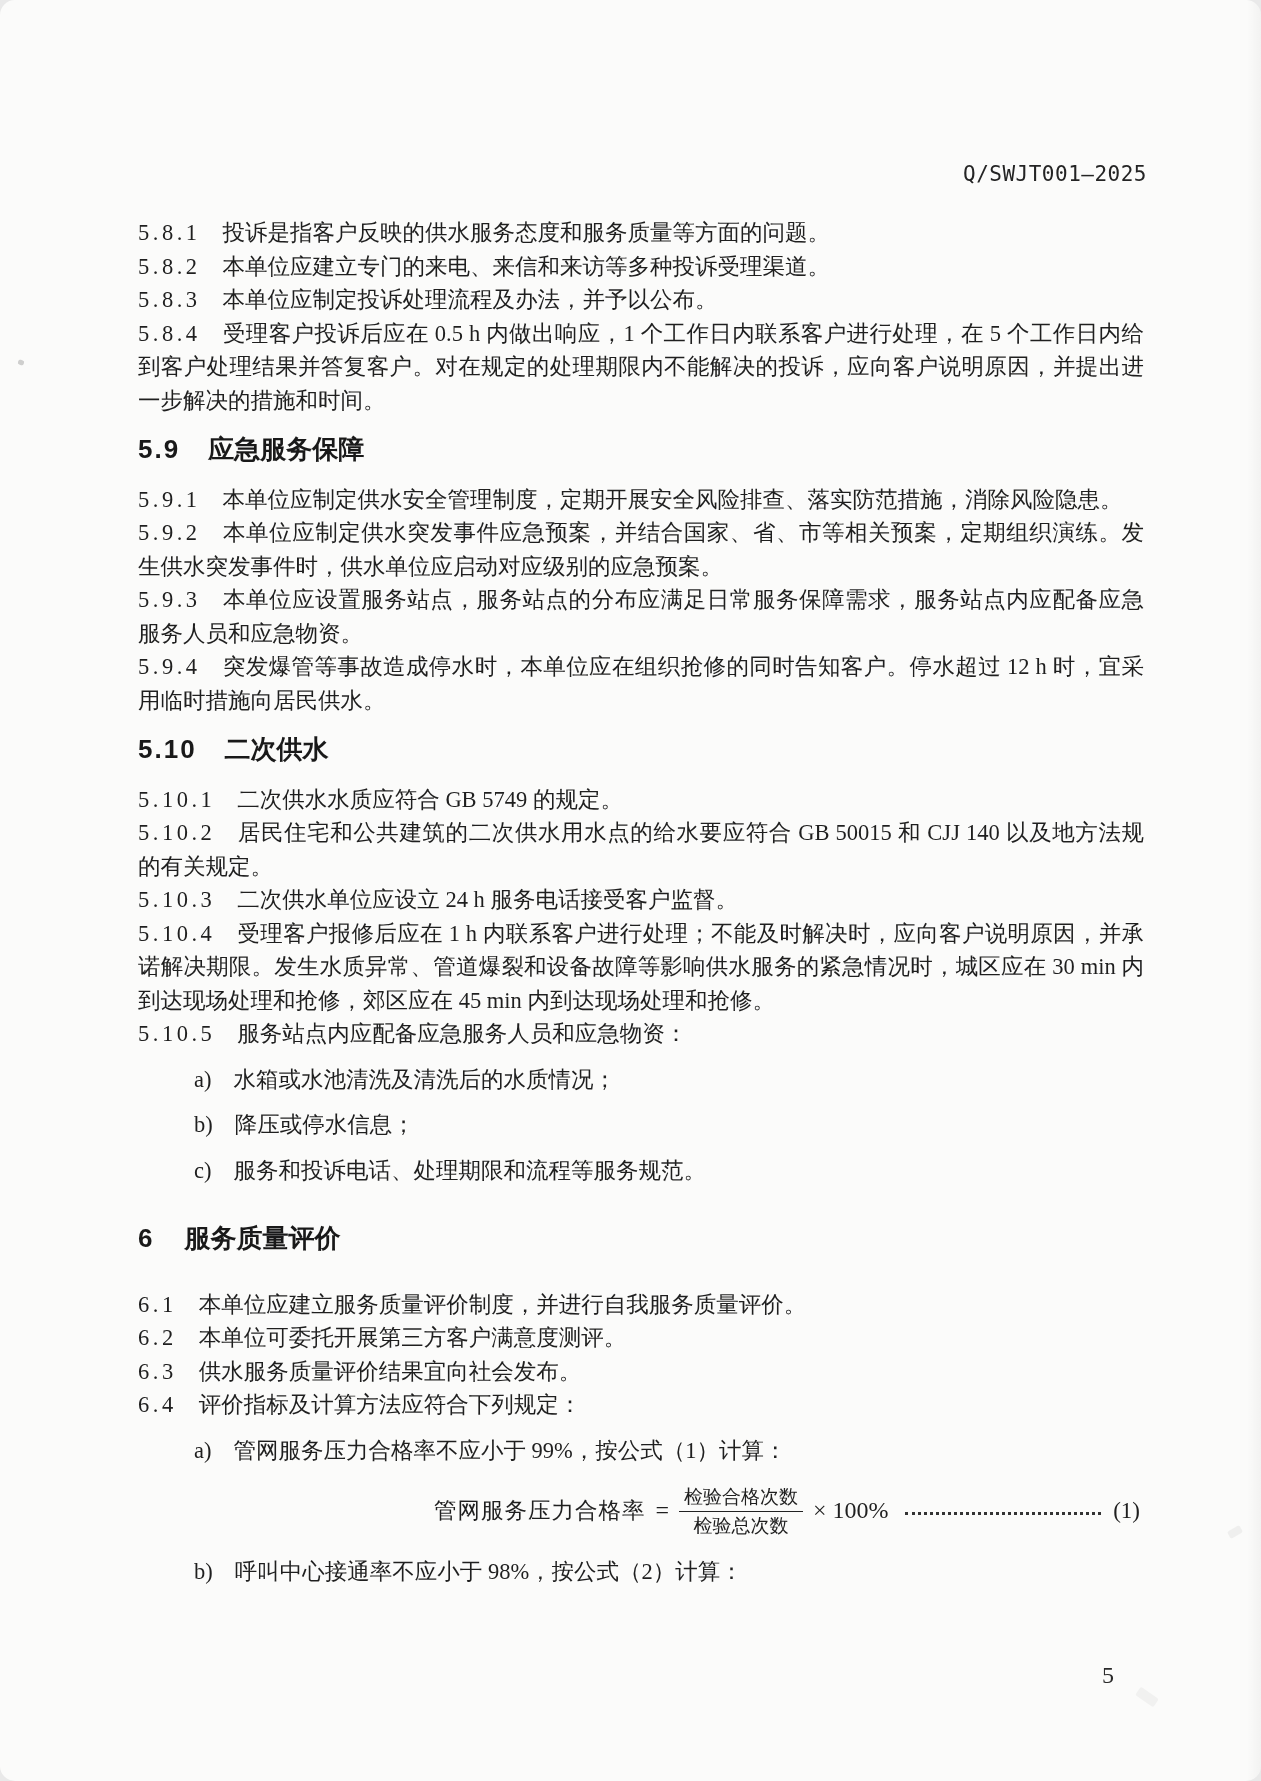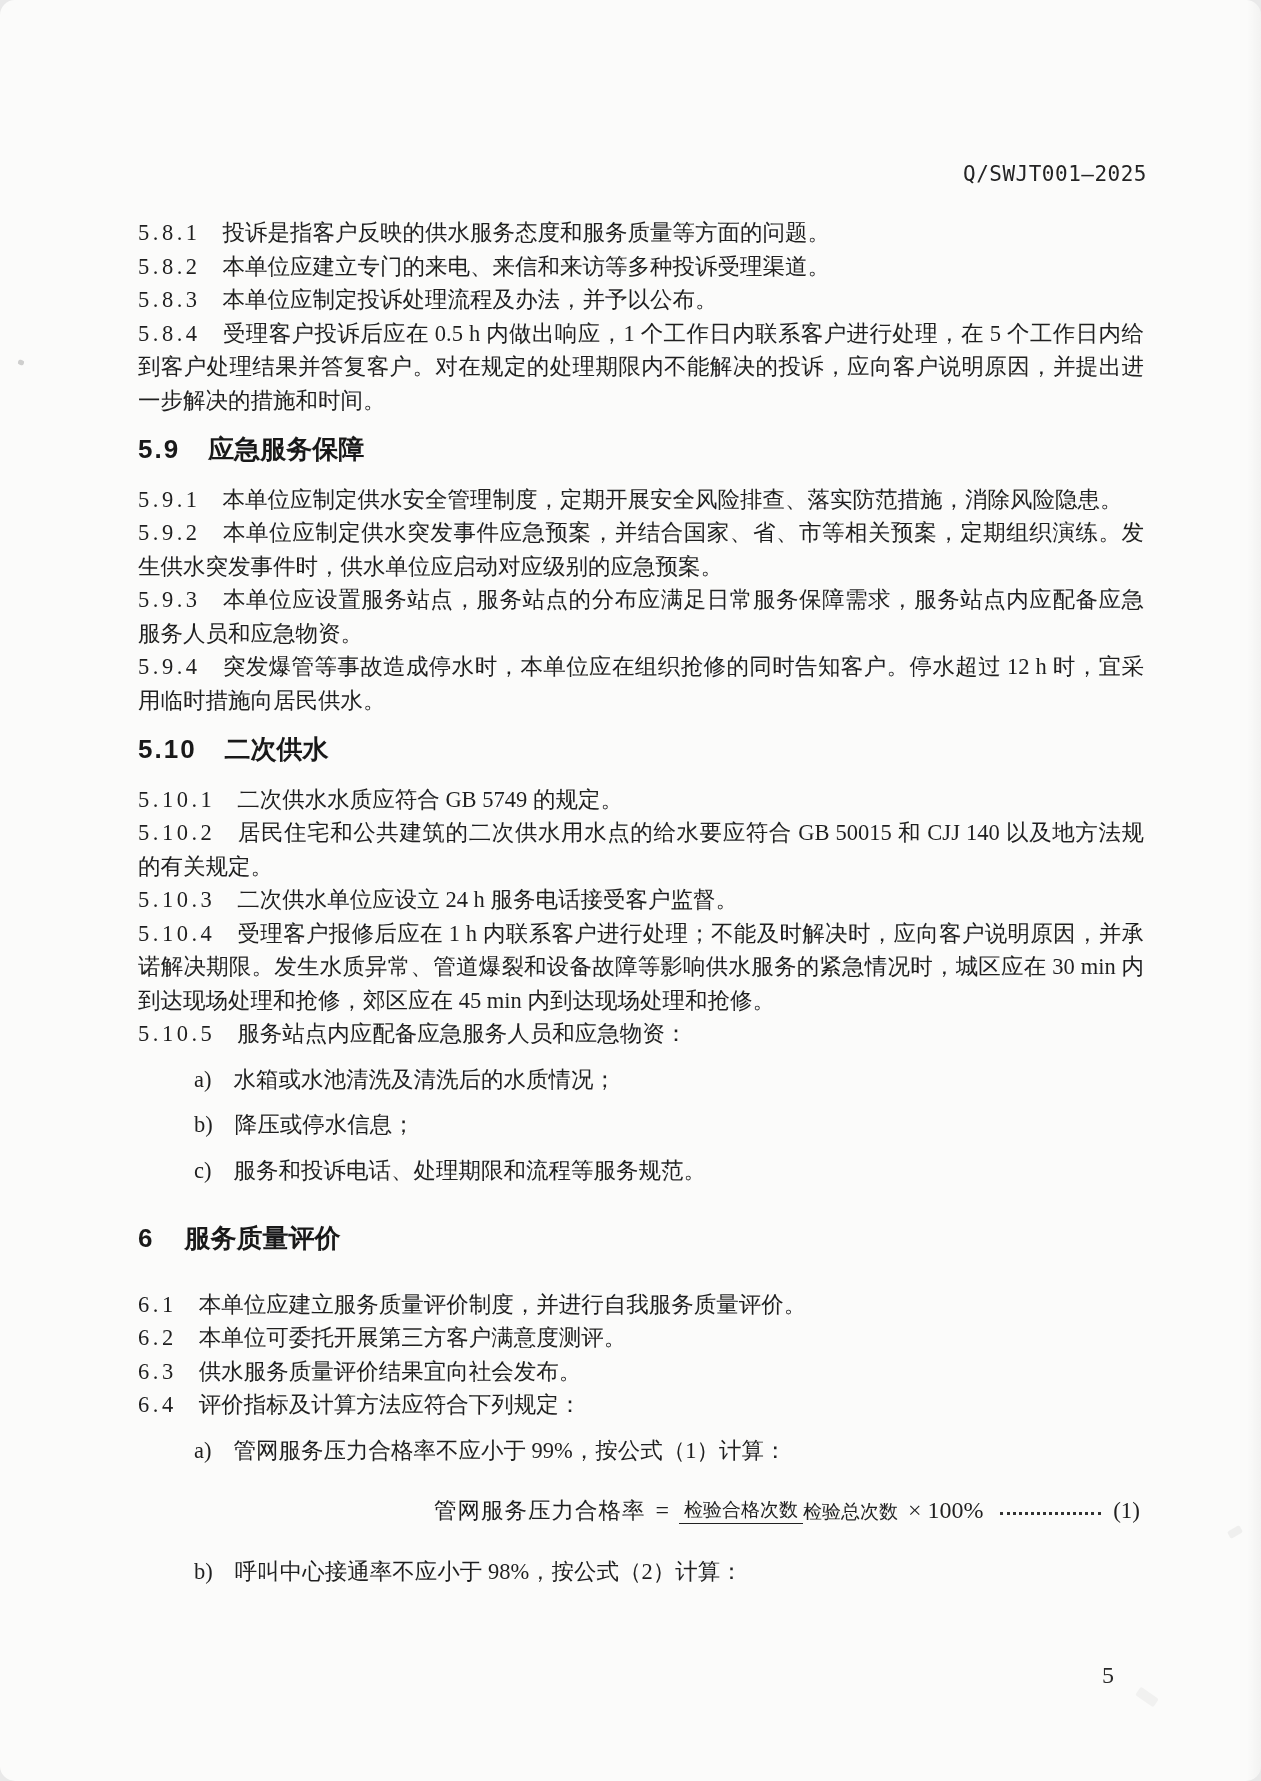--- a/index.html
+++ b/index.html
@@ -39,21 +39,21 @@
   .heading-major .hnum{margin-right:30px;}
   .list-item{margin:12px;padding-left:44px;text-align:justify;}
   .list-item .marker{margin-right:22px;}
   .formula-row{
     display:flex;align-items:center;height:64px;margin:4px;justify-content:center;
   }
   .f-spacer{width:292px;flex:0 0 auto;}
   .f-lhs{font-size:22.5px;letter-spacing:1px;white-space:nowrap;}
   .f-eq{font-size:24px;margin:0 10px;}
   .fraction{
-    display:inline-flex;flex-direction:row;align-items:center;
+    display:inline-flex;flex-direction:column;align-items:center;
     font-size:19px;line-height:1.25;flex:0 0 auto;
   }
   .fraction .numer{padding:0 5px 2px 5px;border-bottom:1.6px solid #222;}
   .fraction .denom{padding-top:2px;}
   .f-mult{font-size:24px;margin-left:10px;white-space:nowrap;}
   .f-leader{
     flex:1 1 auto;height:0;border-bottom:3px dotted #333;
     margin:0 12px 0 16px;position:relative;top:2px;
   }
   .f-eqno{font-size:23px;flex:0 0 auto;}

